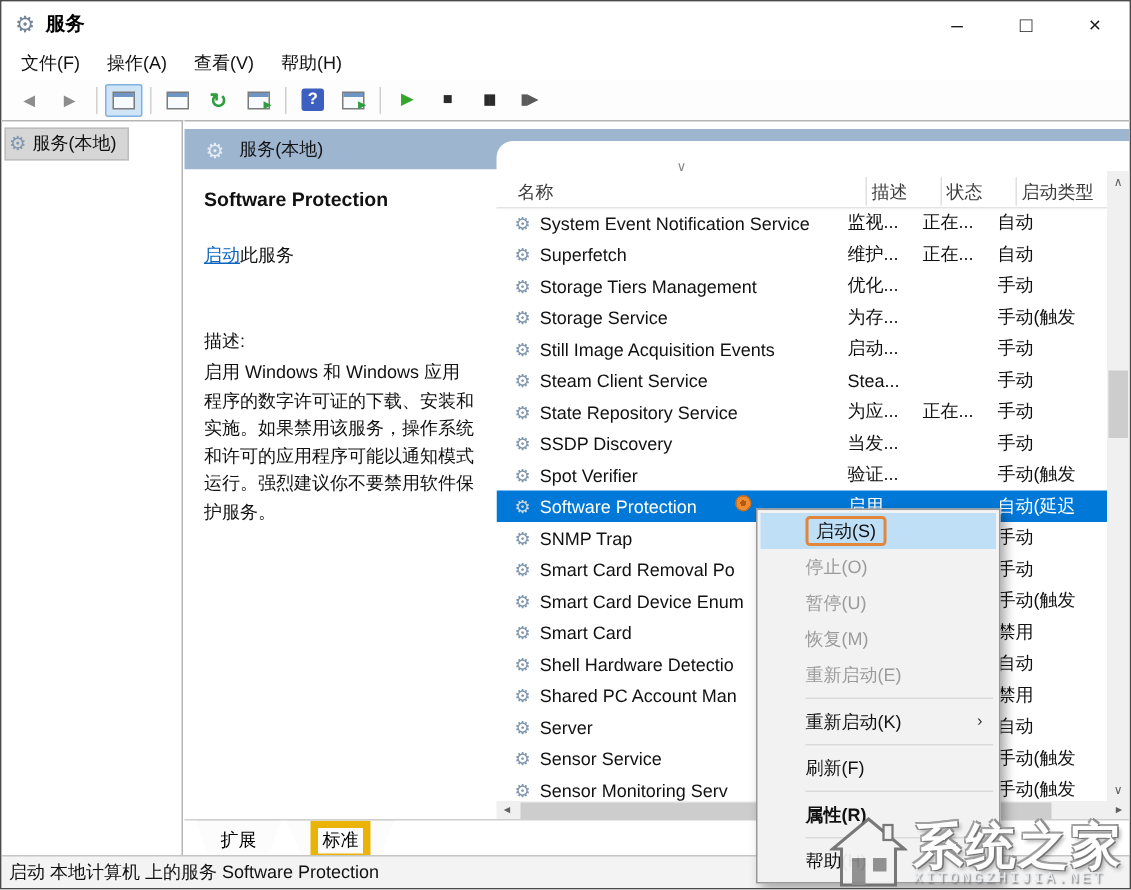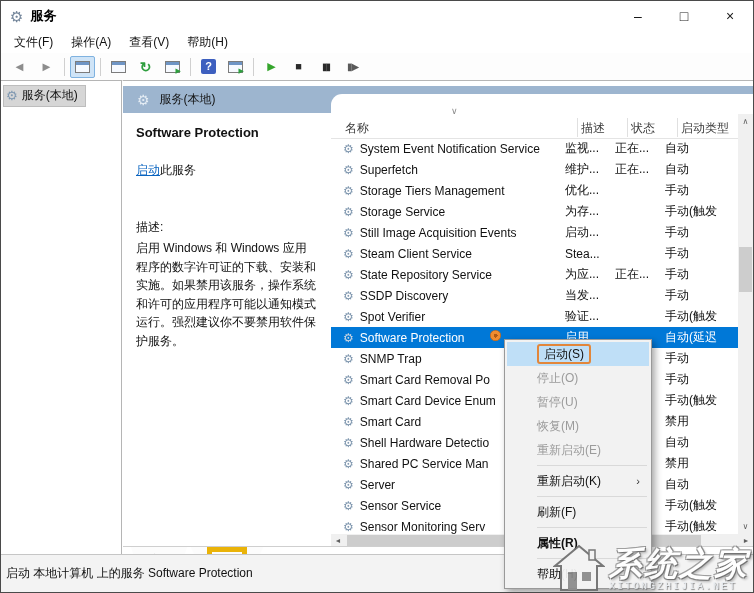--- a/index.html
+++ b/index.html
@@ -85,42 +85,42 @@
 
   
   .tabsrow{position:absolute;left:0;right:0;bottom:0;height:23px;background:#fff;border-top:1px solid #cfcfcf;display:flex;align-items:stretch;padding-left:8px;}
   .tab{position:relative;margin-right:4px;padding:3px 16px 0;background:#fcfcfc;
     clip-path:polygon(0 0,100% 0,86% 100%,14% 100%);
     filter:drop-shadow(0 1px 0 #8e8e8e) drop-shadow(1px 0 0 #8e8e8e) drop-shadow(-1px 0 0 #8e8e8e);
     display:flex;align-items:center;justify-content:center;border:none;font-size:12px;}
   .tab-label-box{border:5px solid #eab308;padding:0 3px;}
 
   
-  .statusbar{position:absolute;left:0;right:0;bottom:0;height:38px;background:#f3f3f3;border-top:1px solid #c6c6c6;display:flex;align-items:center;padding-left:5px;box-sizing:border-box;}
-
-  
-  .ctx-menu{position:absolute;left:503px;top:338px;width:148px;background:#f2f2f2;border:1px solid #999;box-shadow:3px 3px 7px rgba(0,0,0,.35);padding:2px;z-index:20;box-sizing:border-box;}
+  .statusbar{position:absolute;left:0;right:0;bottom:0;height:22px;background:#f3f3f3;border-top:1px solid #c6c6c6;display:flex;align-items:center;padding-left:5px;box-sizing:border-box;}
+
+  
+  .ctx-menu{position:absolute;left:503px;top:338px;width:163px;background:#f2f2f2;border:1px solid #999;box-shadow:3px 3px 7px rgba(0,0,0,.35);padding:2px;z-index:20;box-sizing:border-box;}
   .mi{height:24px;display:flex;align-items:center;padding:0 8px 0 30px;position:relative;color:#111;background:transparent;}
   .mi.is-hover{background:#bfdff7;}
   .mi.is-dis{color:#9b9b9b;}
   .mi.is-bold{font-weight:bold;}
   .mi.is-sep{height:1px;background:#d9d9d9;margin:3px 2px 3px 30px;padding:0;}
   .mi-arrow{position:absolute;right:9px;font-size:11px;color:#333;display:none;}
   .mi.has-sub .mi-arrow{display:block;}
   .orange-box{border:2px solid #e2863a;border-radius:3px;padding:0 5px;line-height:16px;}
 
   
   .dot-marker{position:absolute;left:489px;top:329px;width:11px;height:11px;border-radius:50%;z-index:15;
     background:radial-gradient(circle at 50% 50%,#b05a12 0 2px,#ef8c2f 2px 4.5px,#c96f1d 4.5px);}
 
   
   .watermark{position:absolute;right:4px;bottom:0;z-index:40;display:flex;align-items:flex-end;gap:4px;opacity:.93;pointer-events:none;}
   .wm-text-col{display:flex;flex-direction:column;align-items:flex-start;line-height:1;}
   .wm-main{font-size:33px;font-weight:bold;color:#fff;letter-spacing:2px;
-    text-shadow:1px 1px 0 #6a6a6a,-1px -1px 0 #9a9a9a,1px -1px 0 #8a8a8a,-1px 1px 0 #8a8a8a,2px 2px 3px rgba(0,0,0,.35);font-style:italic;}
+    text-shadow:1px 1px 0 #6a6a6a,-1px -1px 0 #9a9a9a,1px -1px 0 #8a8a8a,-1px 1px 0 #8a8a8a,2px 2px 3px rgba(0,0,0,.35);}
   .wm-sub{font-size:10px;color:#e9edf1;letter-spacing:2px;margin-top:2px;text-shadow:1px 1px 1px #777;font-family:Liberation Mono, monospace;}
 </style>
 </head>
 <body>
 
 <div id="window">
 
   <div class="titlebar">
     <span class="app-icon">⚙</span>
     <span class="title-text">服务</span>
@@ -391,21 +391,21 @@
               <span>Shell Hardware Detectio</span>
             </span>
             <span class="cell-desc"></span>
             <span class="cell-status">正在...</span>
             <span class="cell-startup">自动</span>
           </div>
 
           <div class="lrow">
             <span class="cell-name">
               <span class="row-gear">⚙</span>
-              <span>Shared PC Service Man</span>
+              <span>Shared PC Account Man</span>
             </span>
             <span class="cell-desc"></span>
             <span class="cell-status"></span>
             <span class="cell-startup">禁用</span>
           </div>
 
           <div class="lrow">
             <span class="cell-name">
               <span class="row-gear">⚙</span>
               <span>Server</span>

